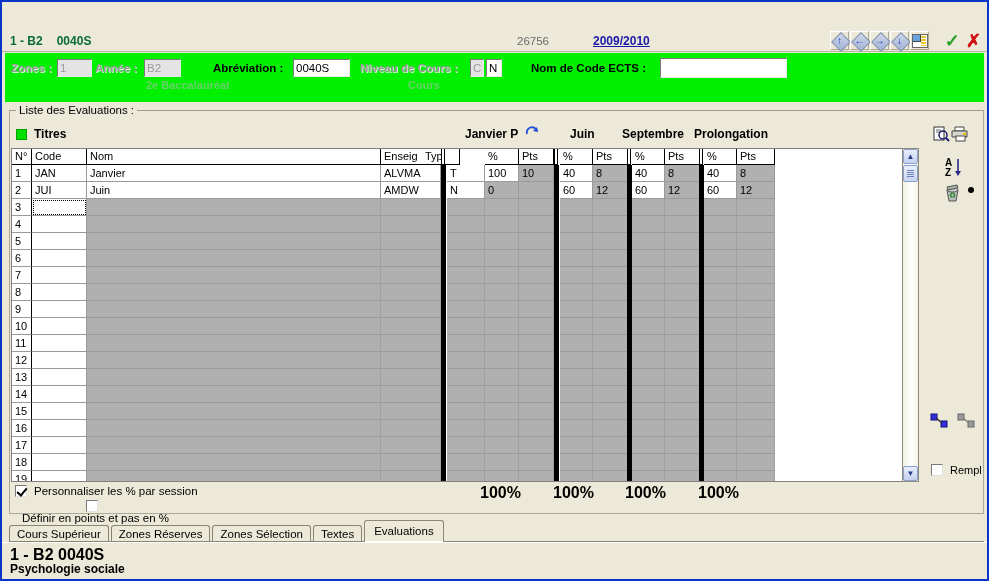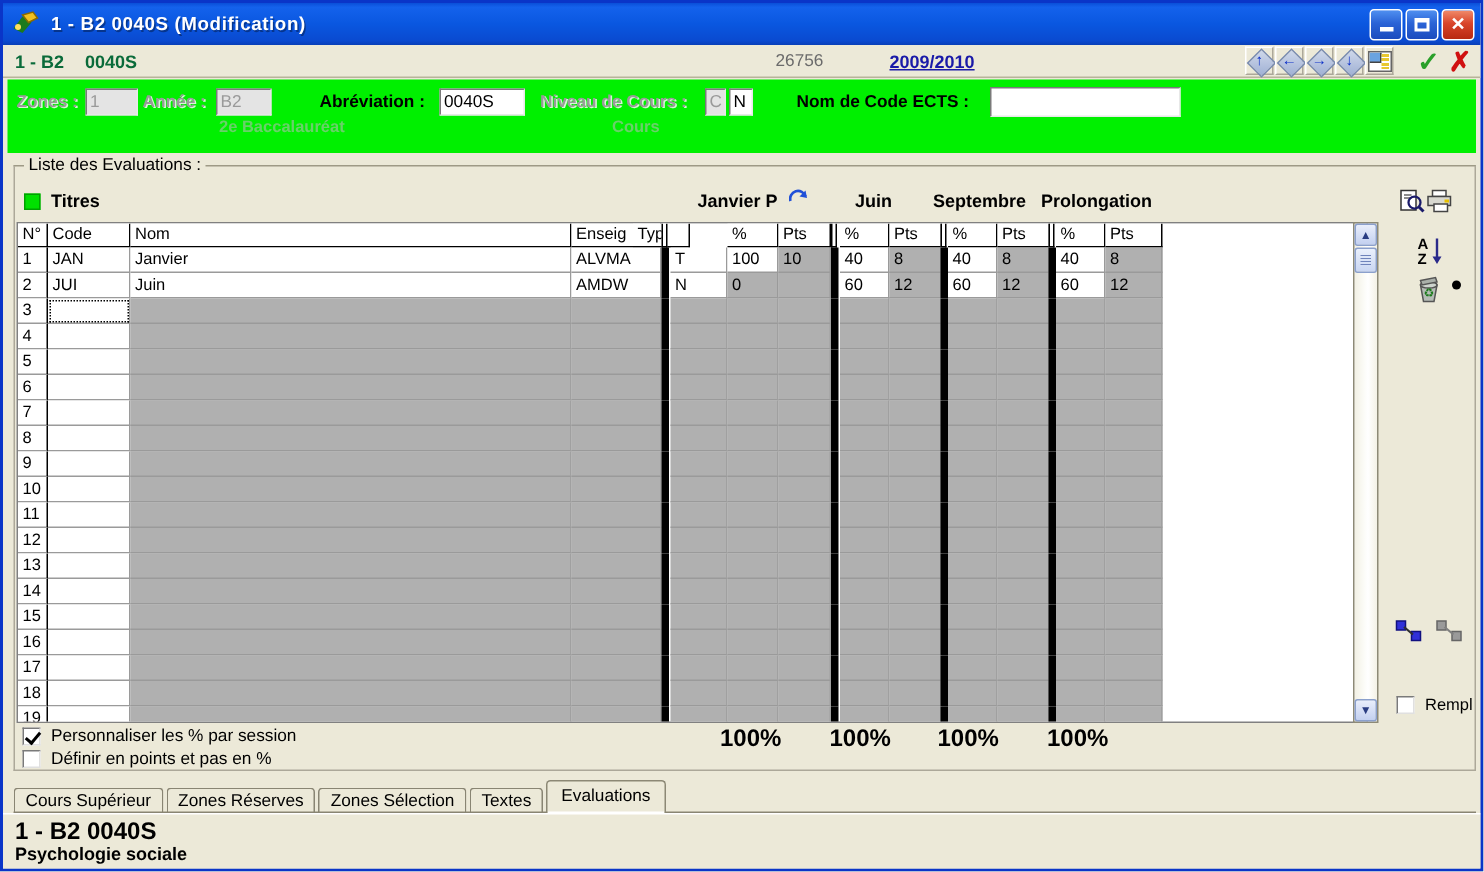--- a/index.html
+++ b/index.html
@@ -202,46 +202,20 @@
   .st1 { position: absolute; left: 8px; top: 3px; font-weight: bold; font-size: 16px; }
   .st2 { position: absolute; left: 8px; top: 19px; font-weight: bold; font-size: 12px; }
 
   .remplrow { position: absolute; left: 929px; top: 462px; display: flex; align-items: center; }
 </style>
 </head>
 <body>
 
 <div id="app">
 
-  <div class="titlebar">
-    <div class="tb-icon">
-      <svg width="22" height="20" viewBox="0 0 22 20">
-        <path d="M3 13 L9 5 L15 9 L9 16 Z" fill="#1c7a1c"></path>
-        <path d="M9 4 L16 2 L19 6 L13 9 Z" fill="#f0c020" stroke="#8a6a00"></path>
-        <circle cx="6" cy="12" r="2" fill="#ffe060"></circle>
-      </svg>
-    </div>
-    <div class="tb-title">1 - B2    0040S   (Modification)</div>
-    <div class="tb-spacer"></div>
-    <div class="tb-btns">
-      <div class="tb-btn">
-        <div class="g">
-            <div class="min-glyph"></div>
-          </div>
-      </div>
-      <div class="tb-btn">
-        <div class="g">
-            <div class="max-glyph"></div>
-          </div>
-      </div>
-      <div class="tb-btn close">
-        <div class="g">✕</div>
-      </div>
-    </div>
-  </div>
 
   <div class="recbar">
     <span class="rec-code">1 - B2</span>
     <span class="rec-abbr">0040S</span>
     <span class="rec-num">26756</span>
     <span class="rec-year">2009/2010</span>
 
     <div class="navbtns">
       <div class="navbtn">
         <div class="diamond">
@@ -760,21 +734,21 @@
 
   <div class="remplrow">
     <span class="chk"></span>
     <span class="chk-lbl">Rempl</span>
   </div>
 
   <div class="chkrow" style="left:13px; top:483px;">
     <span class="chk on"></span>
     <span class="chk-lbl">Personnaliser les % par session</span>
   </div>
-  <div class="chkrow" style="left:13px; top:498px;">
+  <div class="chkrow" style="left:13px; top:498px;flex-direction:column;">
     <span class="chk"></span>
     <span class="chk-lbl">Définir en points et pas en %</span>
   </div>
 
   <div id="totals">
       <div class="pct" style="left: 478px;">100%</div>
       <div class="pct" style="left: 551px;">100%</div>
       <div class="pct" style="left: 623px;">100%</div>
       <div class="pct" style="left: 696px;">100%</div>
     </div>

